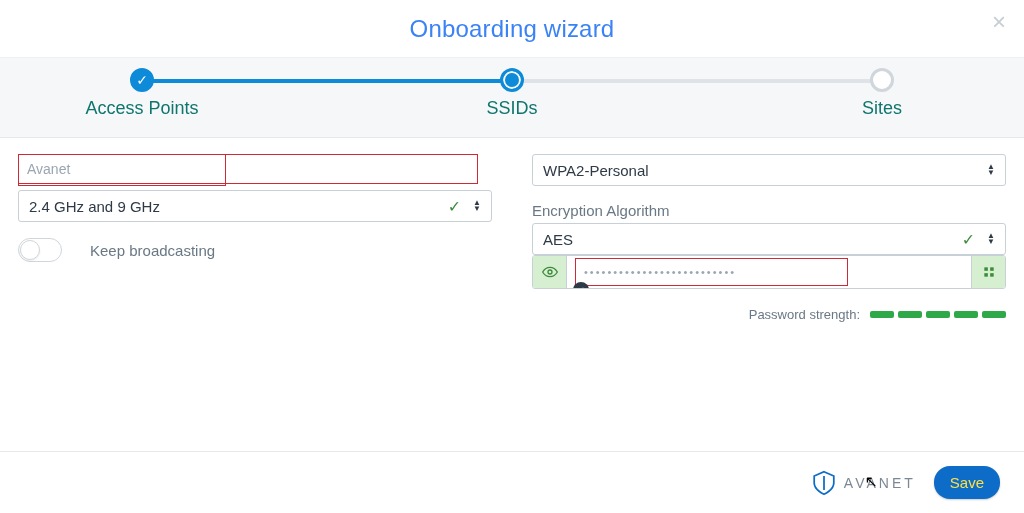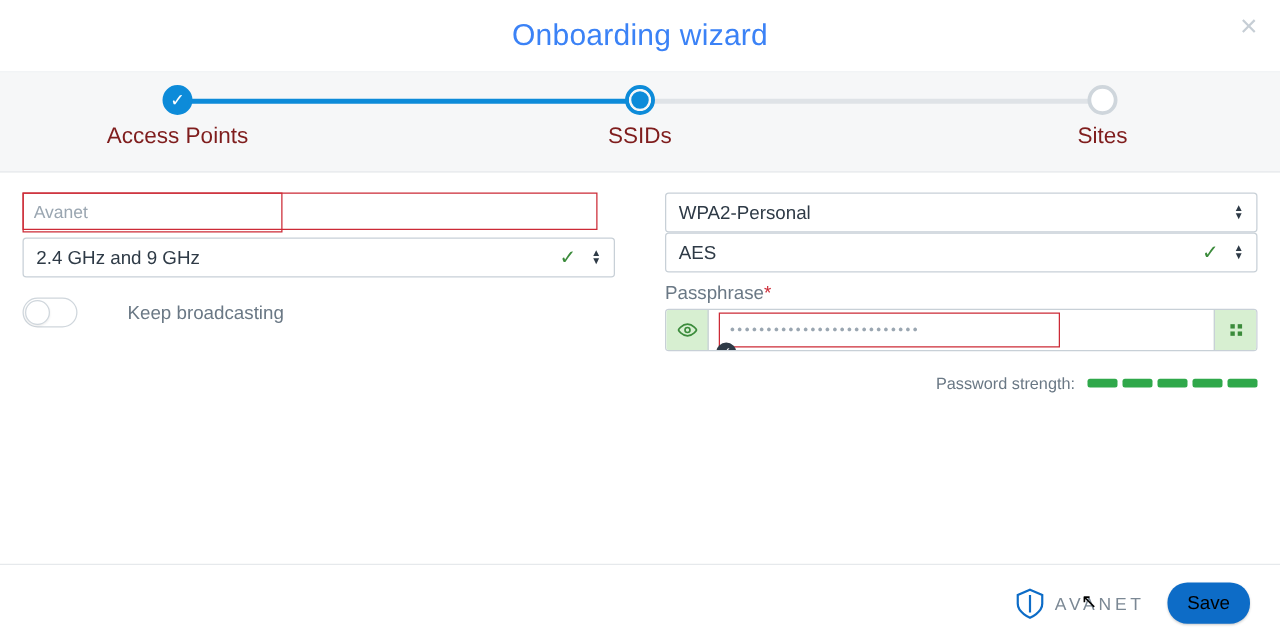--- a/index.html
+++ b/index.html
@@ -13,56 +13,56 @@
   .stepper { position: relative; width: 760px; height: 60px; }
   .line { position: absolute; top: 11px; height: 4px; border-radius: 2px; }
   .line-done { left: 10px; width: 370px; background: #0d8bd9; }
   .line-todo { left: 380px; right: 10px; background: #dfe3e7; }
   .step { position: absolute; text-align: center; transform: translateX(-50%); width: 180px; }
   .step1 { left: 10px; } .step2 { left: 380px; } .step3 { left: 750px; }
   .dot { width: 24px; height: 24px; border-radius: 50%; margin: 0 auto 6px auto; display:flex; align-items:center; justify-content:center; }
   .dot-done { background: #0d8bd9; color:#fff; font-size:14px; border: 3px solid #0d8bd9; }
   .dot-current { background: #0d8bd9; border: 3px solid #0d8bd9; box-shadow: 0 0 0 2px #f6f7f8 inset; }
   .dot-todo { background: #fff; border: 3px solid #cfd6dc; }
-  .step-label { font-size: 18px; color: #7f1d1d; }
+  .step-label { font-size: 18px; color: #0f766e; }
 
   .content { display: flex; padding: 16px 18px 8px 18px; gap: 40px; }
   .col { flex: 1; }
 
   .label { font-size: 15px; color: #6a7885; margin-bottom: 4px; display:block; }
   .required { color: #cc2a36; }
 
   .ssid-input { width: 460px; height: 30px; border: 1px solid #cc2a36; padding: 0 8px; font-size: 14px; color: #9aa6b1; background:#fff; position:relative; }
   .ssid-wrap { position:relative; width:460px; margin-bottom: 6px; }
   .ssid-wrap::after { content:""; position:absolute; left:0; top:0; width:206px; height:30px; border:1px solid #cc2a36; pointer-events:none; }
 
   .select { width: 100%; height: 32px; border: 1px solid #c8d0d7; border-radius: 3px; background: #fff; display:flex; align-items:center; justify-content:space-between; padding: 0 10px; color:#2e3a46; font-size:15px; position:relative; }
   .select .check { color:#3b8b3b; font-size:16px; margin-right:6px; }
   .spinner { display:flex; flex-direction:column; font-size:8px; line-height:6px; color:#2e3a46; }
   .select-right { display:flex; align-items:center; gap:6px; }
 
-  .toggle-row { display:flex; align-items:center; gap:40px; margin-top:16px; }
+  .toggle-row { display:flex; align-items:center; gap:28px; margin-top:16px; }
   .toggle { width: 44px; height: 24px; border-radius: 12px; background:#fff; border:1px solid #cfd6dc; position:relative; }
   .toggle-knob { width:20px; height:20px; border-radius:50%; background:#fff; border:1px solid #cfd6dc; position:absolute; top:1px; left:1px; box-shadow:0 1px 2px rgba(0,0,0,.08); }
 
   .pass-row { display:flex; width:100%; height:34px; border:1px solid #c8d0d7; border-radius:3px; overflow:hidden; }
   .pass-btn { width:34px; background:#d7efd1; border-right:1px solid #c8d0d7; display:flex; align-items:center; justify-content:center; color:#3b8b3b; font-size:14px; }
   .pass-btn:last-child { border-right:none; border-left:1px solid #c8d0d7; }
   .pass-mid { flex:1; position:relative; display:flex; align-items:center; padding: 0 8px; }
   .pass-inner { width: 273px; height: 28px; border:1px solid #cc2a36; display:flex; align-items:center; padding:0 8px; color:#9aa6b1; letter-spacing:2px; font-size:11px; }
   .pass-check-badge { position:absolute; left:6px; bottom:-10px; width:16px; height:16px; border-radius:50%; background:#2e3a46; color:#fff; font-size:10px; display:flex; align-items:center; justify-content:center; }
 
   .strength-row { display:flex; justify-content:flex-end; align-items:center; gap:10px; margin-top:18px; font-size:13px; color:#6a7885; }
   .bar { width:24px; height:7px; background:#2fa84a; border-radius:2px; }
   .bars { display:flex; gap:4px; }
 
   .footer { position:absolute; bottom:0; left:0; right:0; height:62px; border-top:1px solid #e6e9ec; display:flex; align-items:center; justify-content:flex-end; padding:0 24px; background:#fff; gap:18px; }
   .brand { display:flex; align-items:center; gap:6px; color:#7b8894; font-size:14px; letter-spacing:3px; }
   .brand svg { width:28px; height:28px; }
-  .save-btn { background:#0d6cc7; color:#000000; border:none; border-radius:16px; padding:8px 16px; font-size:15px; font-weight:500; box-shadow:0 1px 2px rgba(0,0,0,.2); }
+  .save-btn { background:#0d6cc7; color:#fde047; border:none; border-radius:16px; padding:8px 16px; font-size:15px; font-weight:500; box-shadow:0 1px 2px rgba(0,0,0,.2); }
   .cursor { position:absolute; right:146px; bottom:22px; font-size:16px; color:#000; pointer-events:none; }
 
   .mt { margin-top: 16px; }
 </style>
 </head>
 <body>
 
 <div class="header">
   <div class="title">Onboarding wizard</div>
   <div class="close-icon">×</div>
@@ -114,34 +114,32 @@
     <div class="select">
       <span>WPA2-Personal</span>
       <div class="select-right">
         <div class="spinner">
             <span>▲</span>
             <span>▼</span>
           </div>
       </div>
     </div>
 
+    <span class="label mt">Encryption Algorithm</span>
     <div class="select">
       <span>AES</span>
       <div class="select-right">
         <span class="check">✓</span>
         <div class="spinner">
             <span>▲</span>
             <span>▼</span>
           </div>
       </div>
     </div>
 
-    <span class="label" style="margin-top:8px">
-      <span>Passphrase</span><span class="required">*</span>
-    </span>
     <div class="pass-row">
       <div class="pass-btn">
         <svg width="16" height="16" viewBox="0 0 24 24" fill="none" stroke="#3b8b3b" stroke-width="2">
             <path d="M1 12s4-7 11-7 11 7 11 7-4 7-11 7S1 12 1 12z"></path>
             <circle cx="12" cy="12" r="3"></circle>
           </svg>
       </div>
       <div class="pass-mid">
         <div class="pass-inner">
             <span>••••••••••••••••••••••••••</span>

